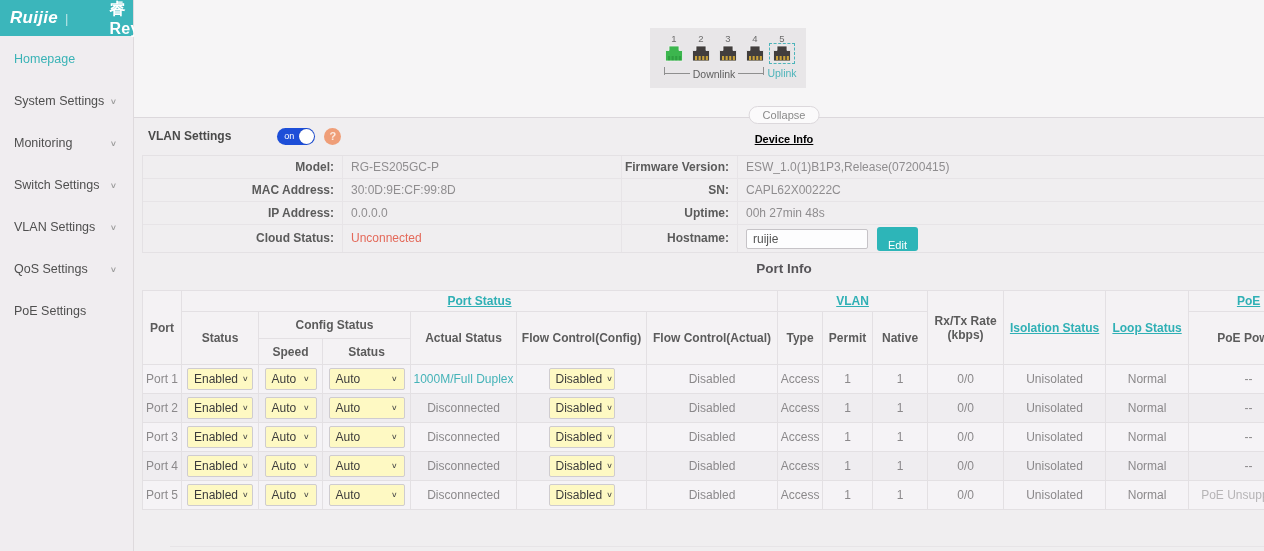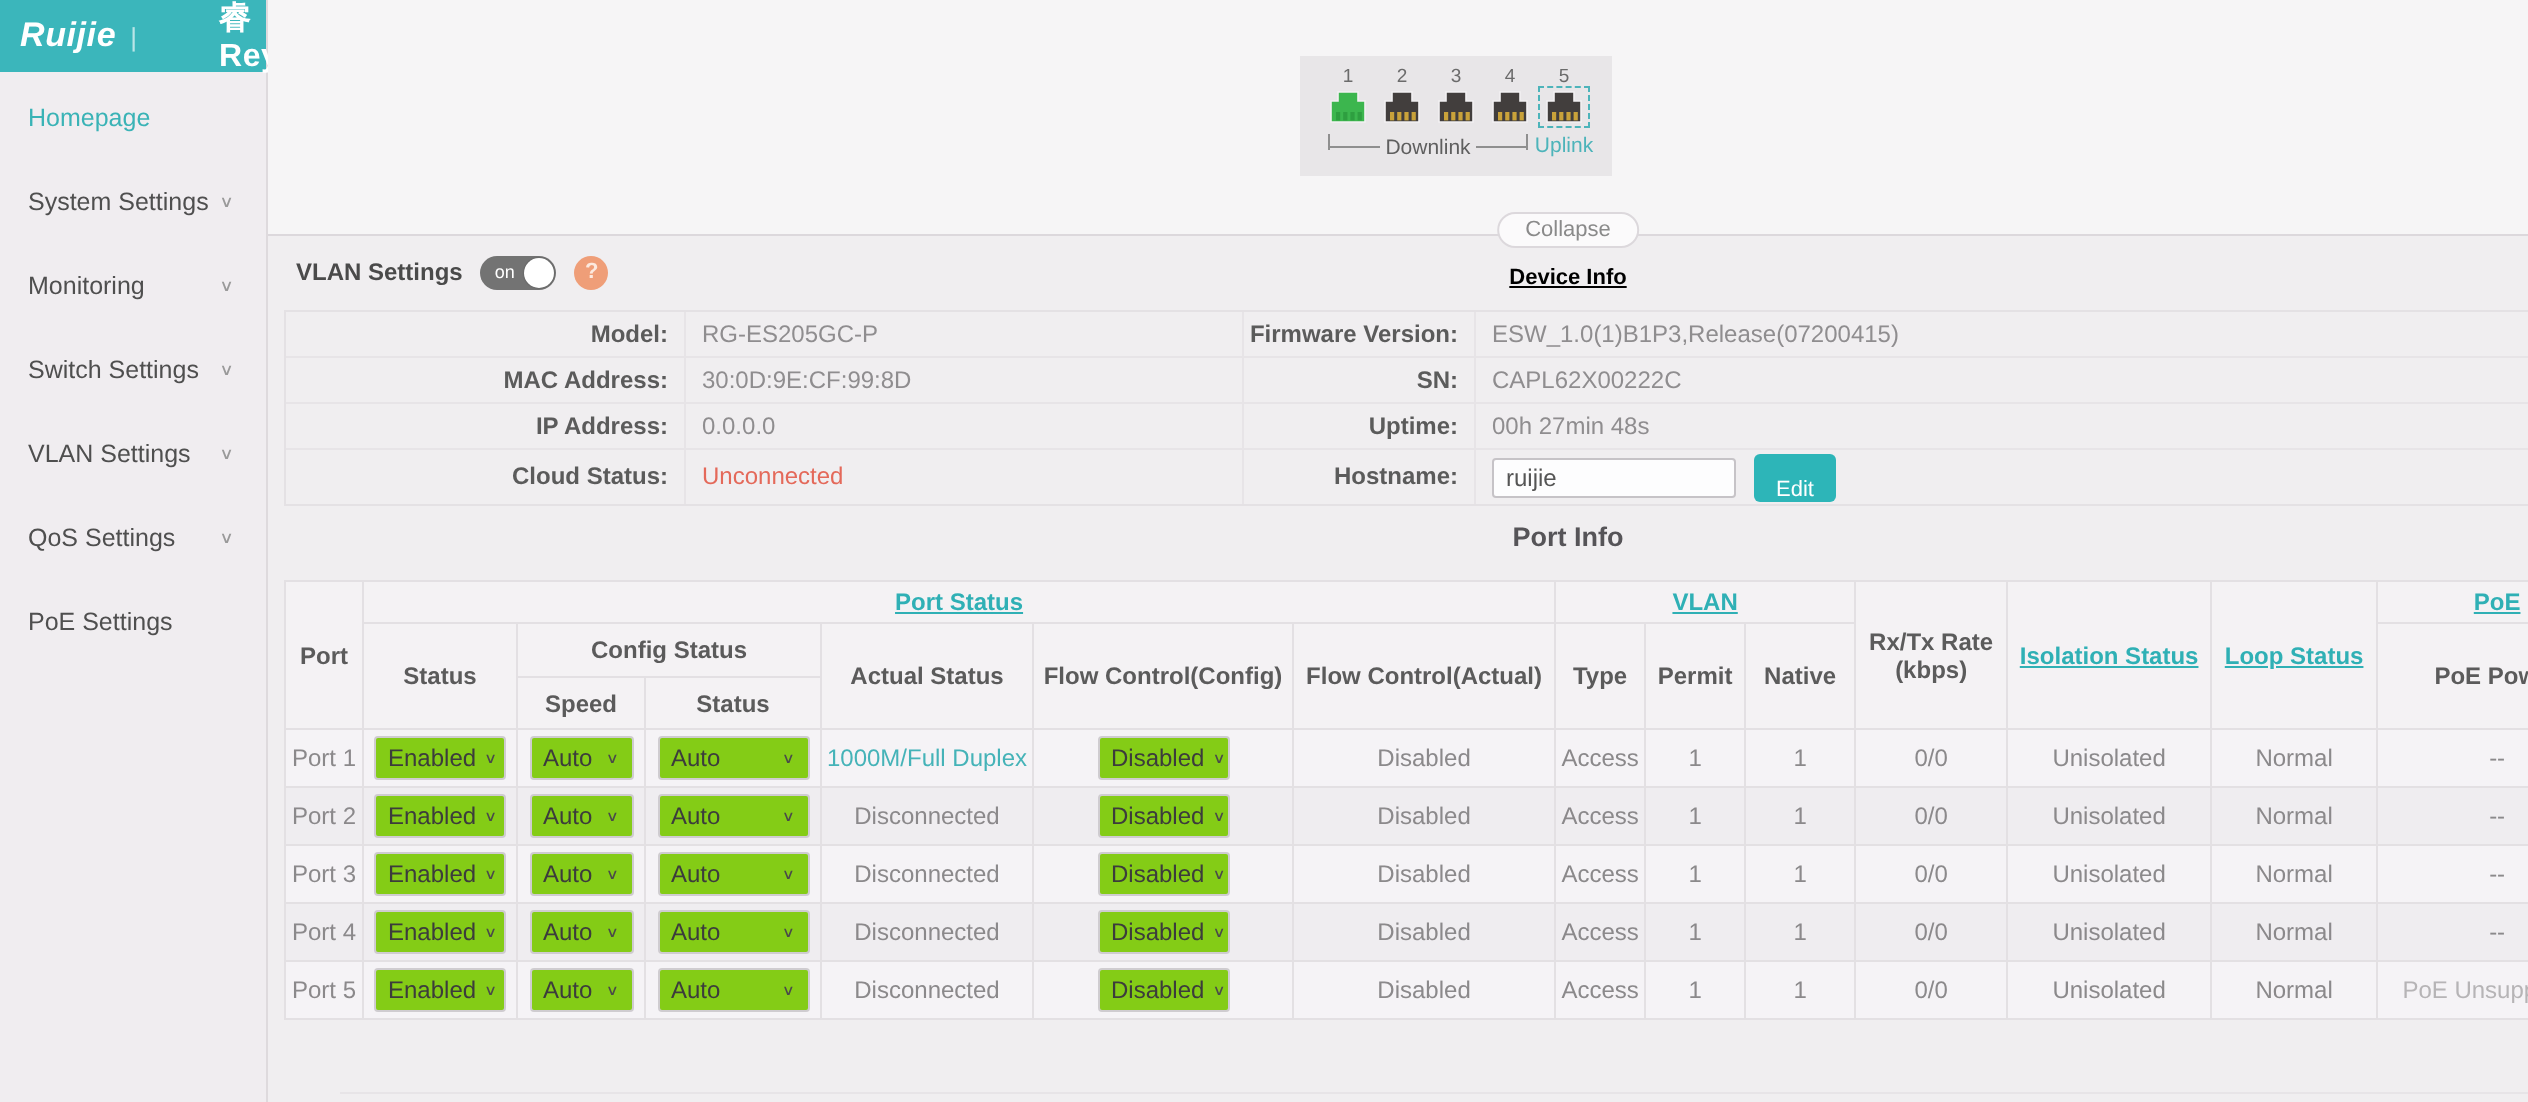--- a/index.html
+++ b/index.html
@@ -39,21 +39,21 @@
   .b-label { font-size:10.5px; color:#5f5f5f; padding:0 3px; line-height:12px; }
   .uplink-label { position:absolute; left:112px; top:39px; width:40px; text-align:center;
     font-size:10.5px; color:#4db4ba; }
   
   .collapse-pill { position:absolute; top:106px; left:650px; transform:translateX(-50%); z-index:2;
     height:18px; line-height:16px; padding:0 13px; background:#fbfafb; border:1px solid #dcd8dc;
     border-radius:9px; font-size:11px; color:#8a8a8a; cursor:pointer; }
   
   .vlan-row { position:absolute; top:127px; left:14px; display:flex; align-items:center; gap:9px; height:18px; }
   .vlan-label { font-weight:bold; font-size:12px; color:#4a4a4a; }
-  .toggle { position:relative; width:38px; height:17px; background:#737373; border-radius:9px; cursor:pointer; }
+  .toggle { position:relative; width:38px; height:17px; background:#1d4ed8; border-radius:9px; cursor:pointer;margin-left:37px; }
   .toggle-on-text { position:absolute; left:7px; top:3px; font-size:9px; color:#fff; line-height:11px; }
   .toggle-knob { position:absolute; right:1px; top:1px; width:15px; height:15px; background:#fff;
     border-radius:50%; box-shadow:0 0 1px rgba(0,0,0,.3); }
   .help-icon { width:17px; height:17px; border-radius:50%; background:#ef9e78; color:#fce9de;
     font-size:11px; font-weight:bold; text-align:center; line-height:17px; cursor:pointer; }
   
   .device-title { position:absolute; top:129px; left:0; width:1300px; text-align:center; }
   .device-title span { color:#000000; font-weight:bold; font-size:11px; text-decoration:underline; cursor:pointer; }
   .portinfo-title { position:absolute; top:261px; left:0; width:1300px; text-align:center;
     font-weight:bold; font-size:13.5px; color:#565458; }
@@ -79,21 +79,21 @@
   .pi-table tr.h1 th { height:21px; }
   .pi-table tr.h2 th { height:27px; }
   .pi-table tr.h3 th { height:26px; }
   .pi-table .link { color:#2fb0b5; text-decoration:underline; cursor:pointer; }
   .pi-table tbody td { height:29px; color:#8b898b; }
   .pi-table tbody tr:nth-child(odd) { background:#f5f3f6; }
   .pi-table tbody tr:nth-child(even) { background:#efedf0; }
   .c-actual.up { color:#45b3b8;margin-top:10px; }
   .c-poe.dim { color:#b6b4b6; }
   .select { display:flex; align-items:center; justify-content:space-between; padding:0 6px;
-    background:#84cc16; border:1px solid #cfccd0; border-radius:2px; font-size:12px; color:#3c3c3c;
+    background:#fef9c3; border:1px solid #cfccd0; border-radius:2px; font-size:12px; color:#3c3c3c;
     height:22px; margin:0 auto; cursor:pointer; }
   .sel-arrow { font-size:9px; color:#4a4a4a; transform:scaleY(.8); margin-left:4px; }
   .bottom-line { position:absolute; top:546px; left:36px; right:0; height:1px; background:#e7e4e7; }
 </style>
 </head>
 <body>
 
 <aside class="sidebar">
   <div class="logo">
     <span class="logo-ruijie">Ruijie</span>

